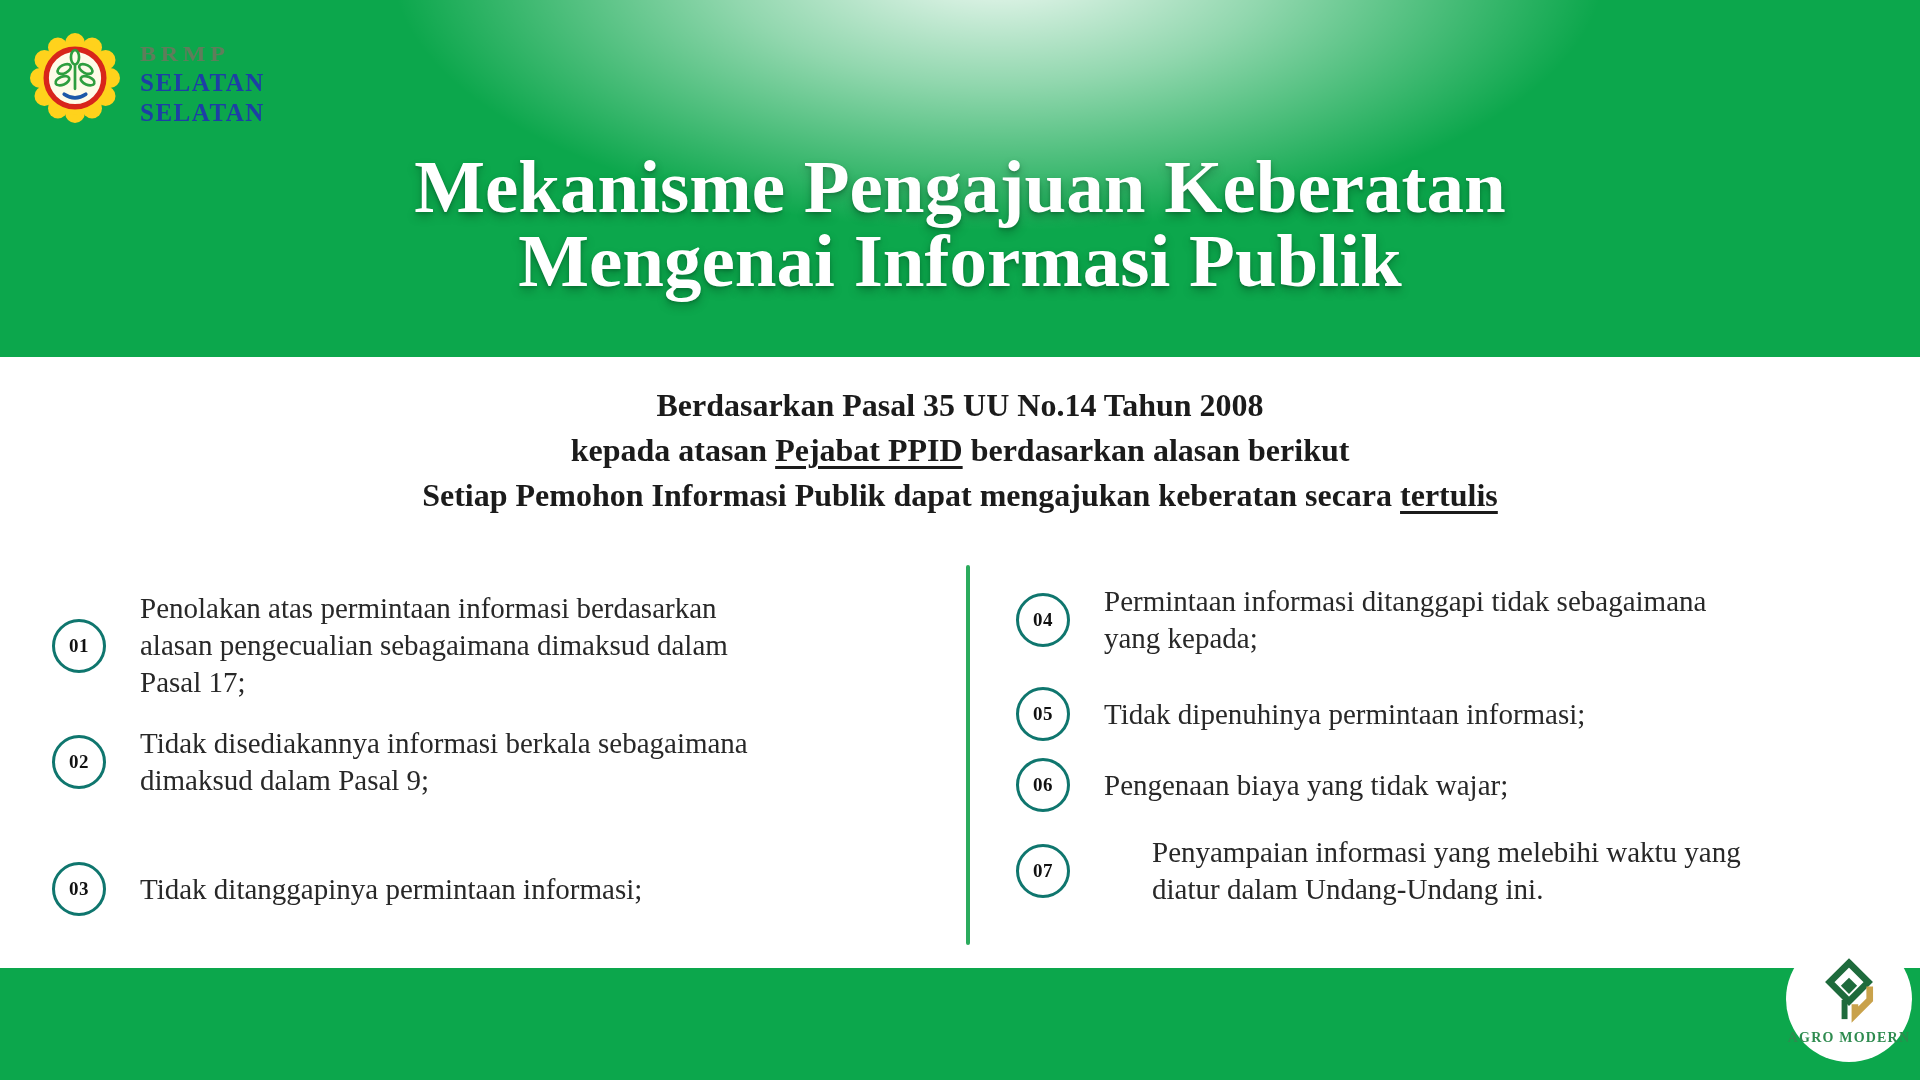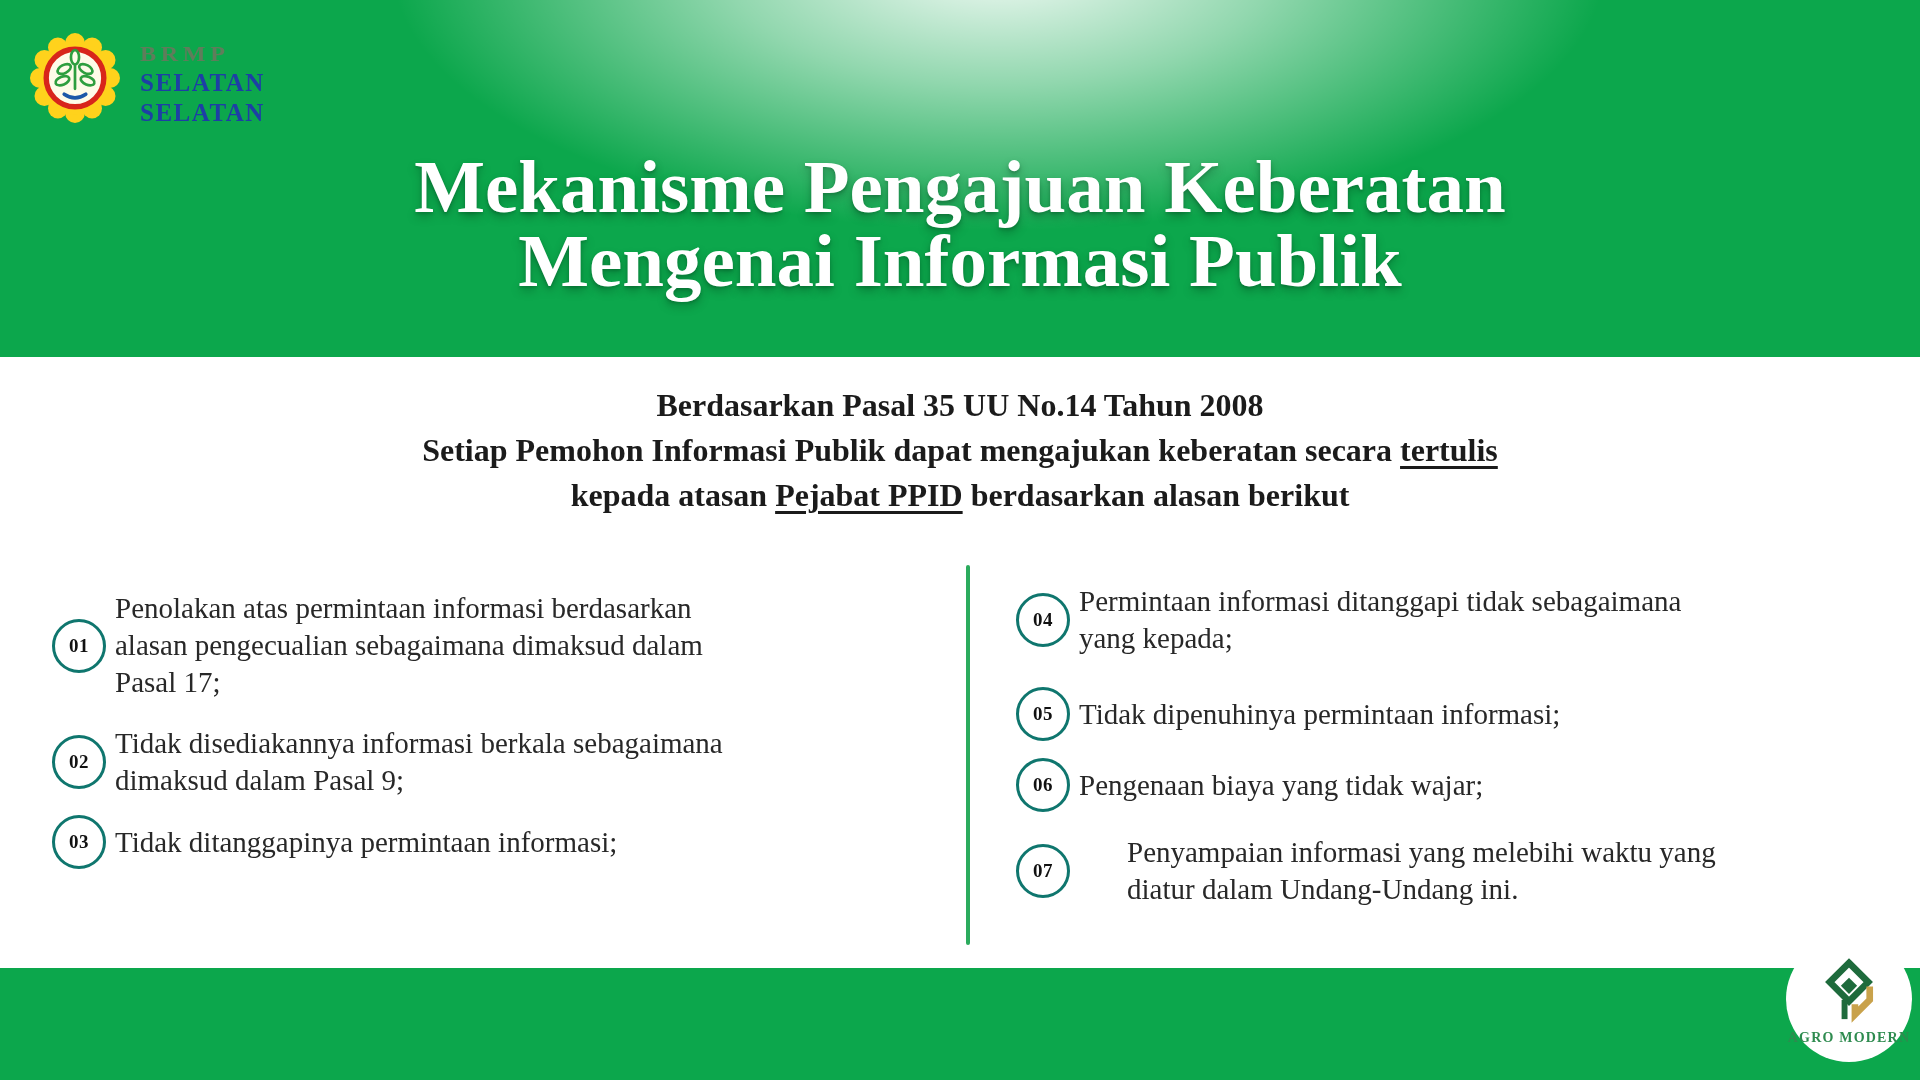--- a/index.html
+++ b/index.html
@@ -46,21 +46,21 @@
   }
   .reason{
     position:absolute;display:flex;align-items:center;
   }
   .badge{
     width:48px;height:48px;border:3px solid #0f766e;border-radius:50%;
     background:#ffffff;display:flex;align-items:center;justify-content:center;
     font-size:19px;font-weight:700;color:#111;letter-spacing:0.5px;flex:0 0 auto;
   }
   .reason-text{
-    margin-left:9px;color:#282828;font-size:29px;line-height:37px;font-weight:400;
+    margin-left:34px;color:#282828;font-size:29px;line-height:37px;font-weight:400;
   }
   .left-col .reason-text{width:640px;}
   .right-col .reason-text{width:660px;}
   
   .footer{
     position:absolute;left:0;top:968px;width:1920px;height:112px;background:#0CA74C;
   }
   .agro-logo{
     position:absolute;left:1786px;top:936px;width:126px;height:126px;border-radius:50%;
     background:#ffffff;display:flex;flex-direction:column;align-items:center;justify-content:center;
@@ -115,35 +115,35 @@
     </div>
 
     <div class="title">
       <div>Mekanisme Pengajuan Keberatan</div>
       <div>Mengenai Informasi Publik</div>
     </div>
   </div>
 
   <div class="intro">
     <div>Berdasarkan Pasal 35 UU No.14 Tahun 2008</div>
+    <div><span>kepada atasan </span><span class="uline">Pejabat PPID</span><span> berdasarkan alasan berikut</span></div>
     <div><span>Setiap Pemohon  Informasi Publik dapat mengajukan keberatan secara </span><span class="uline">tertulis</span></div>
-    <div><span>kepada atasan </span><span class="uline">Pejabat PPID</span><span> berdasarkan alasan berikut</span></div>
   </div>
 
   <div class="divider"></div>
 
   <div class="reason left-col" style="left:52px;top:590px;">
     <div class="badge">01</div>
     <div class="reason-text">Penolakan atas permintaan informasi berdasarkan alasan pengecualian sebagaimana dimaksud dalam Pasal 17;</div>
   </div>
   <div class="reason left-col" style="left:52px;top:725px;">
     <div class="badge">02</div>
     <div class="reason-text">Tidak disediakannya informasi berkala sebagaimana dimaksud dalam Pasal 9;</div>
   </div>
-  <div class="reason left-col" style="left:52px;top:815px;">
+  <div class="reason left-col" style="left:52px;top:862px;">
     <div class="badge">03</div>
     <div class="reason-text">Tidak ditanggapinya permintaan informasi;</div>
   </div>
 
   <div class="reason right-col" style="left:1016px;top:583px;">
     <div class="badge">04</div>
     <div class="reason-text">Permintaan informasi ditanggapi tidak sebagaimana yang kepada;</div>
   </div>
   <div class="reason right-col" style="left:1016px;top:687px;">
     <div class="badge">05</div>

